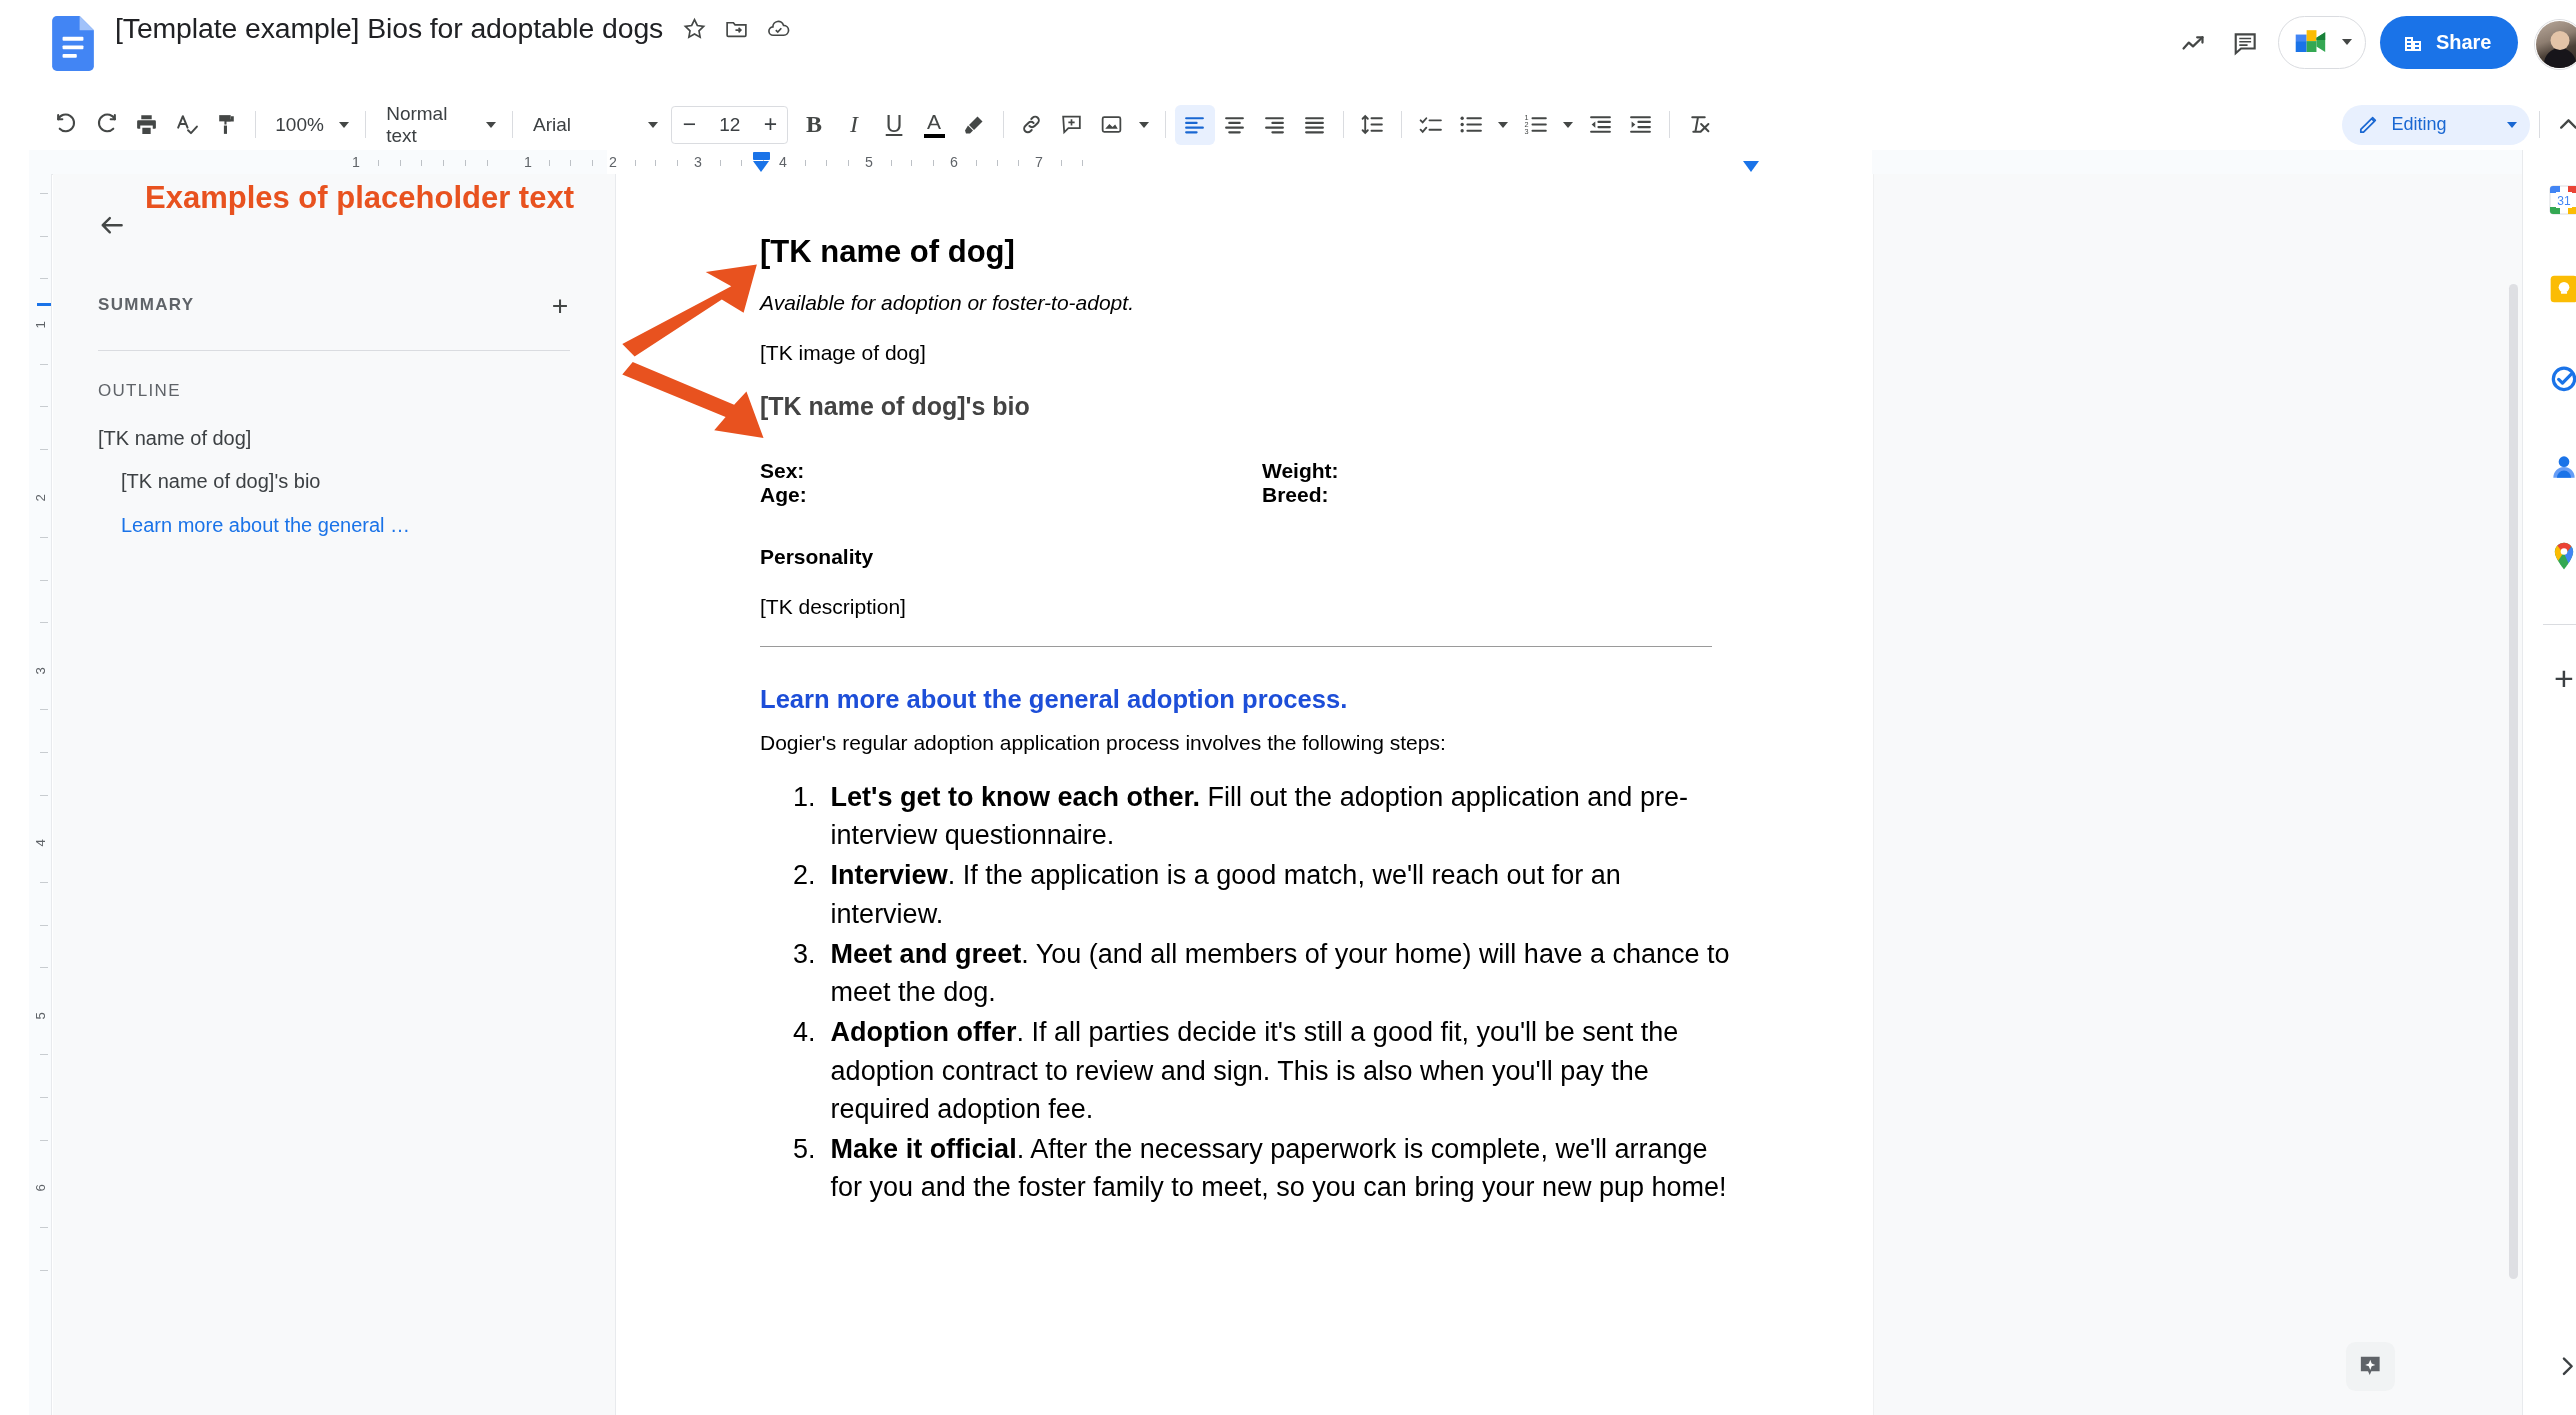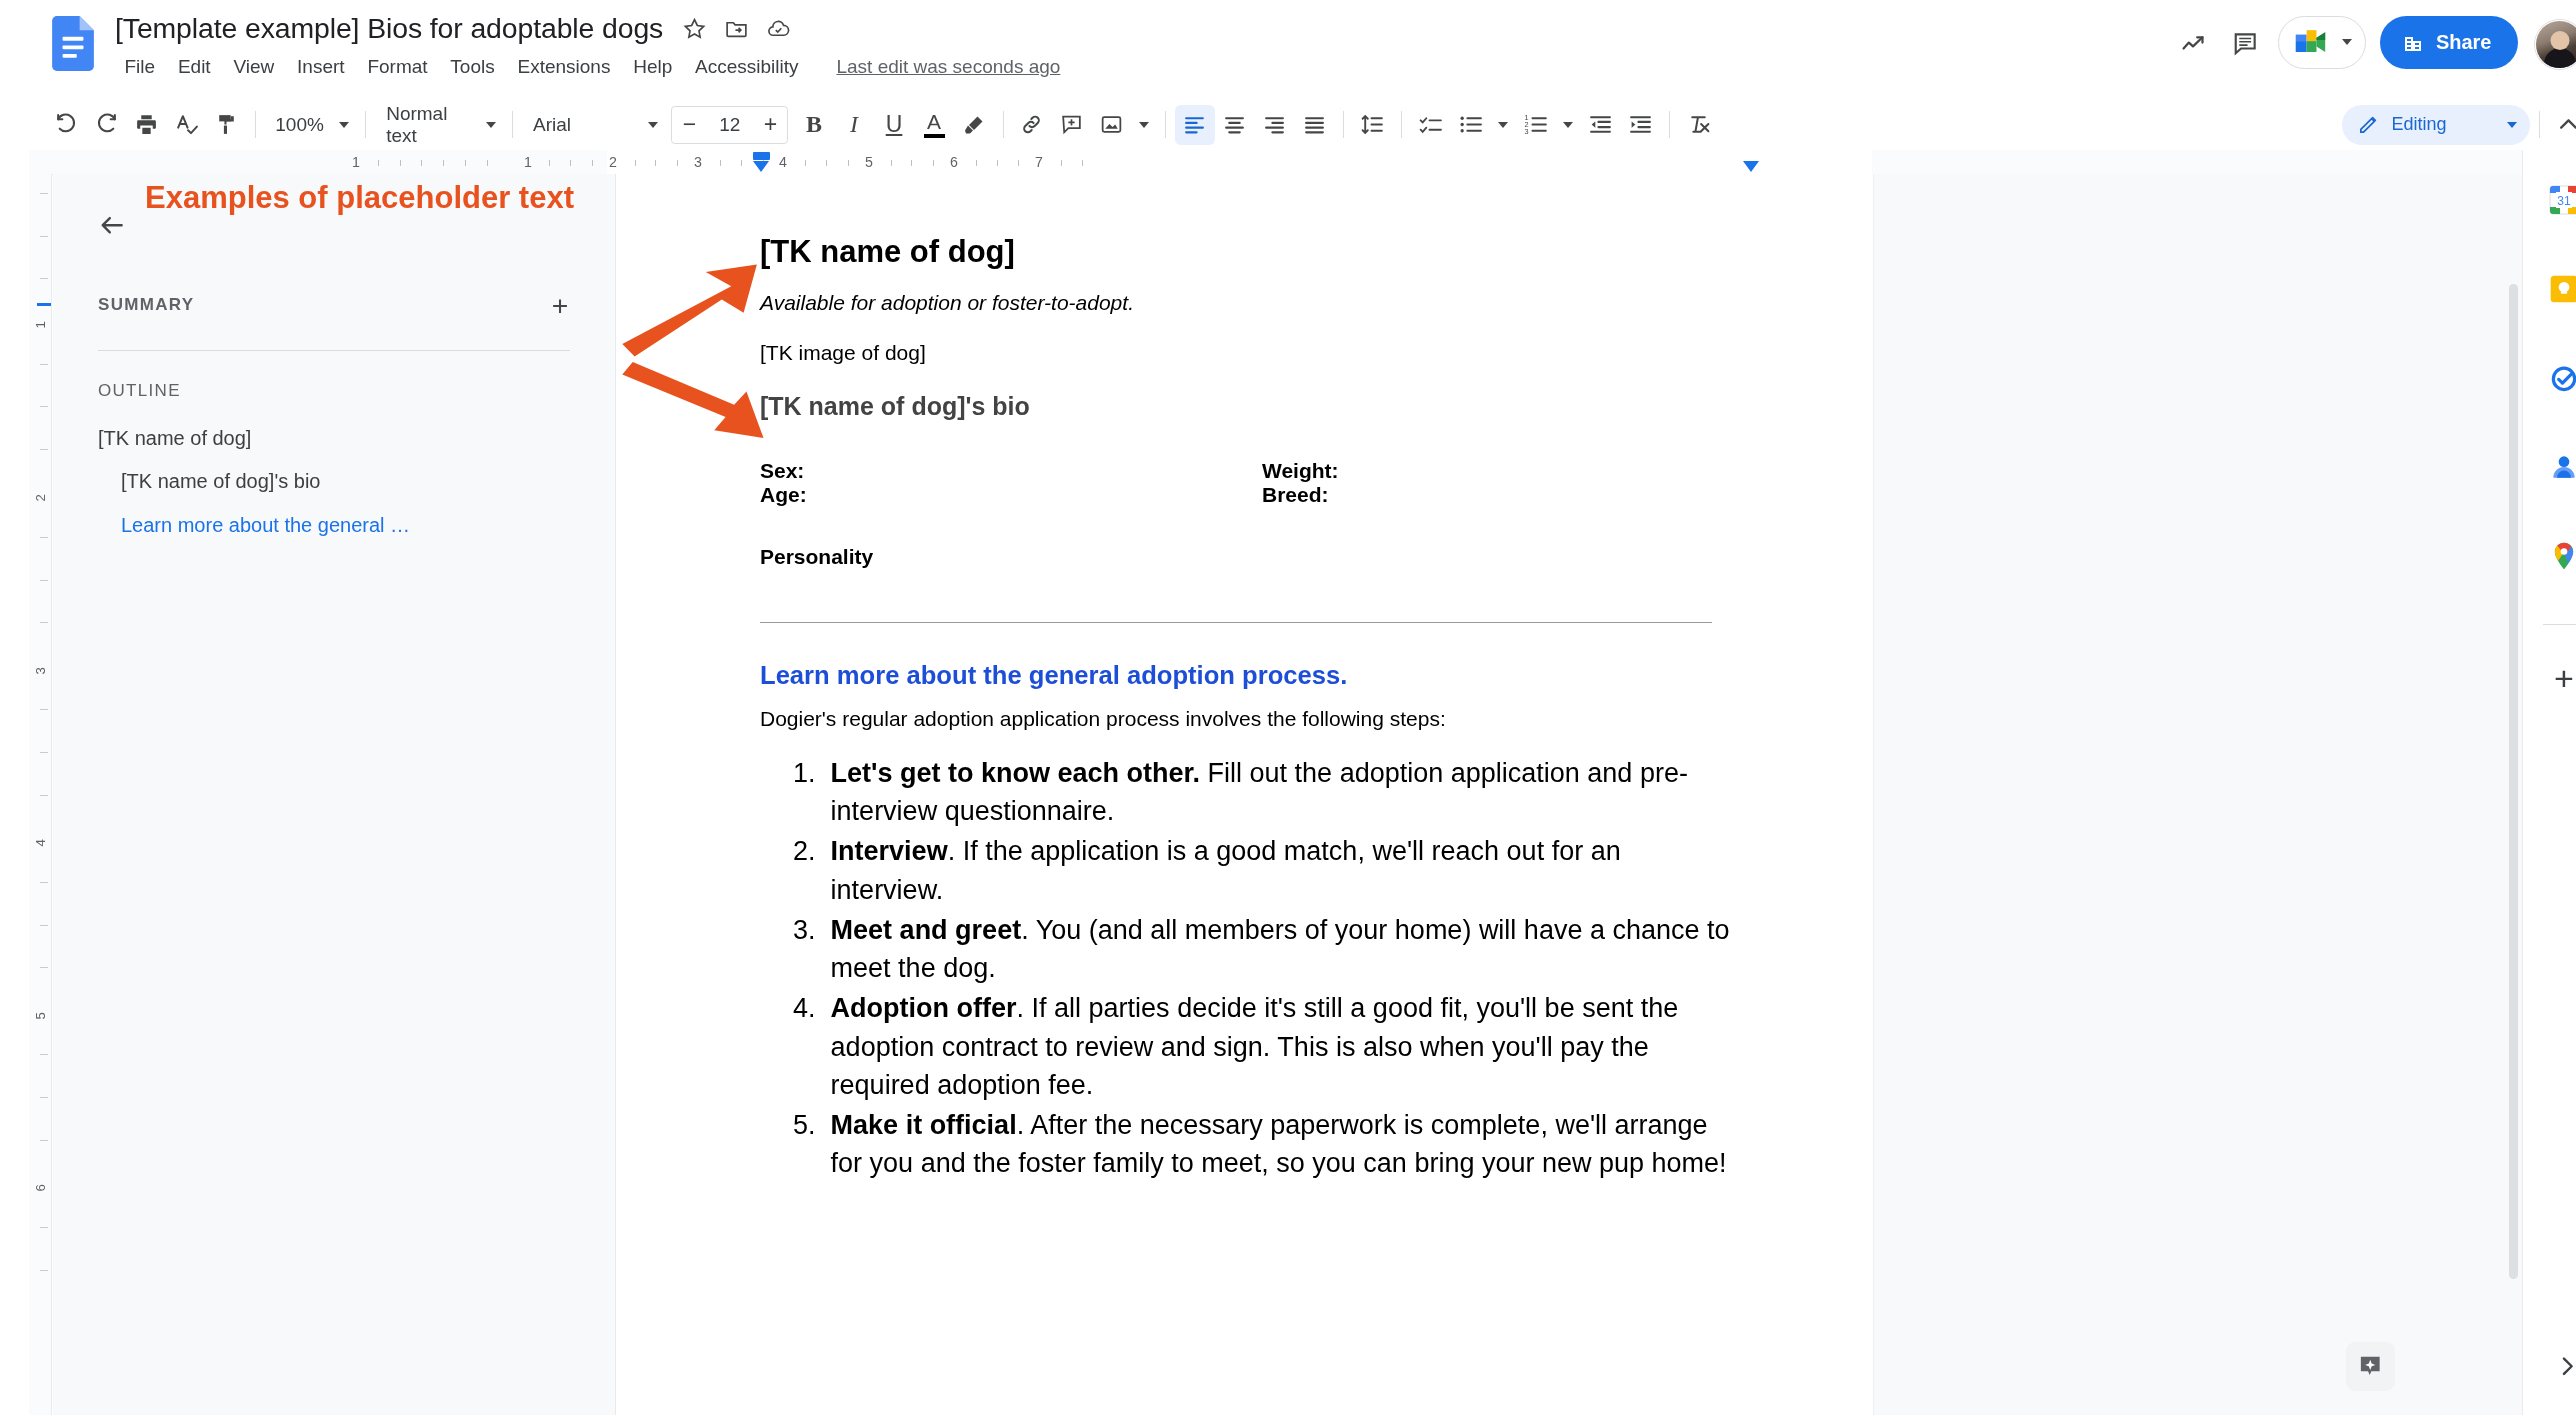--- a/index.html
+++ b/index.html
@@ -255,32 +255,20 @@
           </span>
           <span class="ticon">
             <svg viewBox="0 0 24 24" fill="none" stroke="currentColor" stroke-width="1.6">
               <path d="M7 18.5a4 4 0 0 1-.4-8A5.2 5.2 0 0 1 16.8 9 3.8 3.8 0 0 1 17 18.5z"></path>
               <path d="M9.4 13.6l1.9 1.9 3.4-3.8"></path>
             </svg>
           </span>
         </div>
       </div>
 
-      <div class="menu-row">
-        <div class="menu-item">File</div>
-        <div class="menu-item">Edit</div>
-        <div class="menu-item">View</div>
-        <div class="menu-item">Insert</div>
-        <div class="menu-item">Format</div>
-        <div class="menu-item">Tools</div>
-        <div class="menu-item">Extensions</div>
-        <div class="menu-item">Help</div>
-        <div class="menu-item">Accessibility</div>
-        <div class="last-edit">Last edit was seconds ago</div>
-      </div>
     </div>
 
     <div class="header-right">
       <div class="hr-icon">
         <svg viewBox="0 0 24 24" width="28.4" height="28.4" fill="none" stroke="currentColor" stroke-width="1.9" stroke-linecap="round" stroke-linejoin="round">
           <path d="M3 16.5l4.5-5 3.5 3.2L19 7"></path>
             <path d="M14.5 7H19v4.5"></path>
         </svg>
       </div>
       <div class="hr-icon">
@@ -624,20 +612,21 @@
           <span>Weight:</span>
         </div>
         <div class="fieldrow">
           <span class="c1">Age:</span>
           <span>Breed:</span>
         </div>
 
         <div class="gap-lg"></div>
         <div class="plain bold">Personality</div>
         <div class="gap-md"></div>
+        <div class="plain">[TK description]</div>
         <div class="hr-line"></div>
         <div class="gap-lg"></div>
 
         <div class="h3">Learn more about the general adoption process.</div>
         <div class="gap-sm"></div>
         <div class="plain">Dogier's regular adoption application process involves the following steps:</div>
 
         <ol class="olist">
           <li>
             <span class="bold">Let's get to know each other.</span><span> Fill out the adoption application and pre-interview questionnaire.</span>

